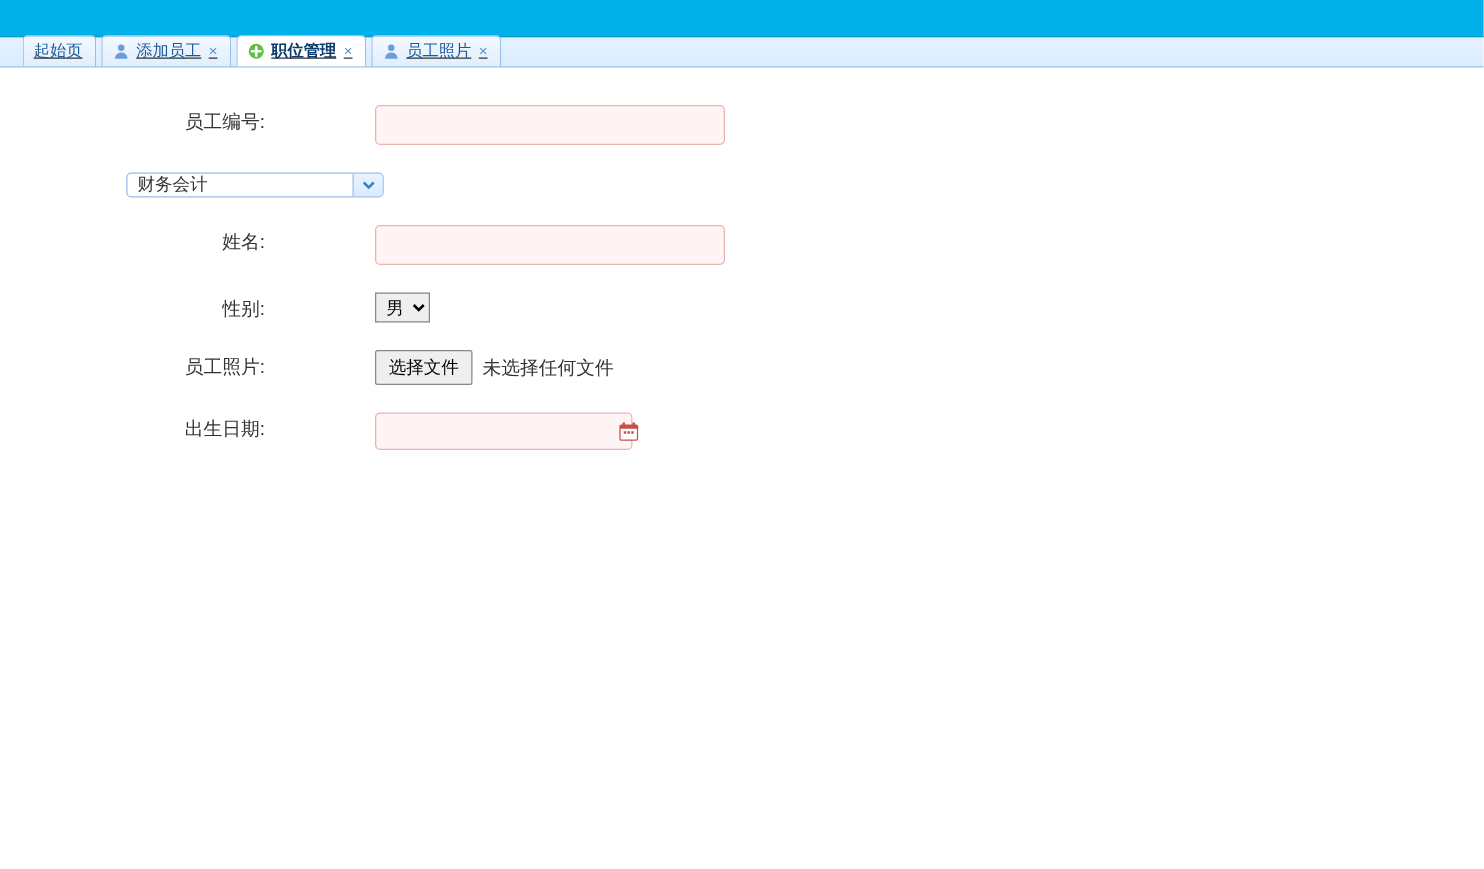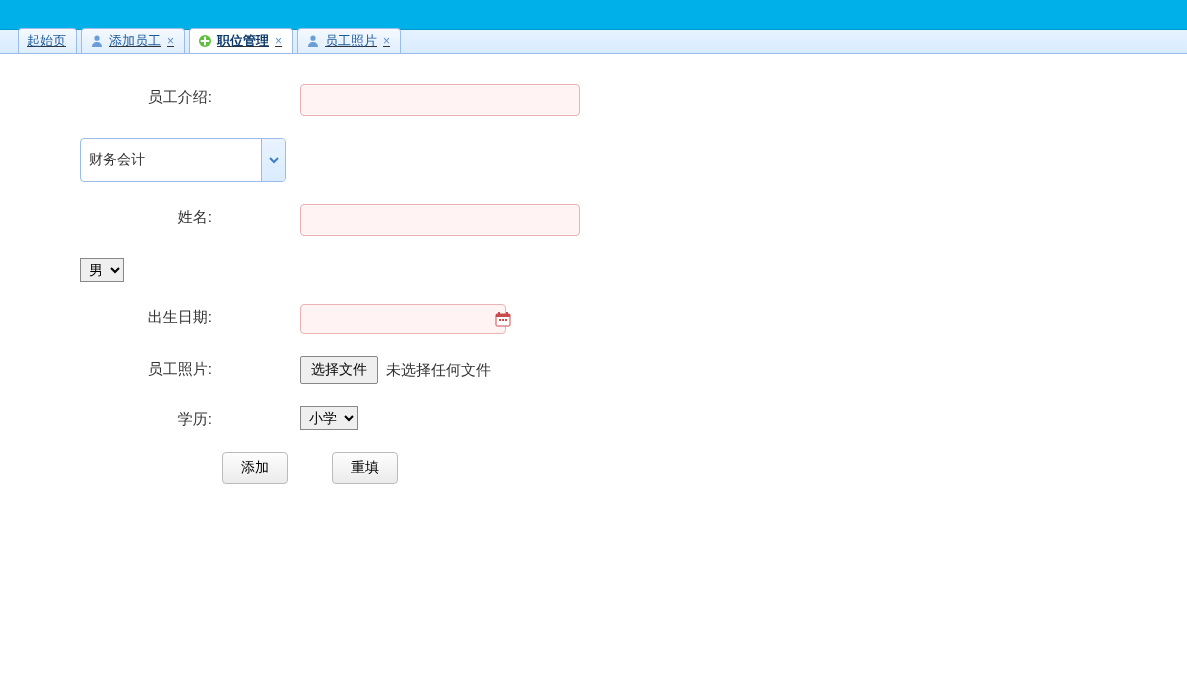--- a/index.html
+++ b/index.html
@@ -82,24 +82,25 @@
   border: 1px solid #e8b3b3;
   background: #fff3f3;
   border-radius: 4px;
   padding: 4px 8px;
   font-size: 14px;
 }
 .combo {
   display: flex;
   align-items: center;
   width: 206px;
-  height: 44px;
+  height: 20px;
   border: 1px solid #99bce8;
   border-radius: 4px;
   overflow: hidden;
+  margin-left: 21px;
 }
 .combo-text {
   flex: 1;
   padding: 0 8px;
   font-size: 14px;
 }
 .combo-arrow {
   width: 24px;
   height: 100%;
   background: linear-gradient(#eaf3fe,#d9ecff);
@@ -209,21 +210,21 @@
         </svg>
     </span>
     <span>员工照片</span>
     <span class="close">×</span>
   </div>
 </div>
 
 <div class="content">
 
   <div class="form-row">
-    <div class="form-label">员工介绍:</div>
+    <div class="form-label">员工编号:</div>
     <div class="form-field">
       <input class="text-input-pink" type="text" value="" style="">
     </div>
   </div>
 
   <div class="form-row">
     <div class="form-field">
       <div class="combo">
         <div class="combo-text">财务会计</div>
         <div class="combo-arrow icon-chevron">
@@ -236,25 +237,36 @@
   </div>
 
   <div class="form-row">
     <div class="form-label">姓名:</div>
     <div class="form-field">
       <input class="text-input-pink" type="text" value="" style="">
     </div>
   </div>
 
   <div class="form-row">
+    <div class="form-label">性别:</div>
     <div class="form-field">
       <select class="native-select">
         <option>男</option>
         <option>女</option>
       </select>
+    </div>
+  </div>
+
+  <div class="form-row">
+    <div class="form-label">员工照片:</div>
+    <div class="form-field">
+      <div class="file-row">
+        <button class="file-btn">选择文件</button>
+        <span class="file-status">未选择任何文件</span>
+      </div>
     </div>
   </div>
 
   <div class="form-row">
     <div class="form-label">出生日期:</div>
     <div class="form-field">
       <div class="date-input">
         <input type="text" value="" style="">
         <span class="icon-calendar">
           <svg width="18" height="18" viewBox="0 0 18 18">
@@ -264,44 +276,16 @@
               <rect x="12" y="2" width="2" height="3" fill="#c94c4c"></rect>
               <rect x="5" y="9" width="2" height="2" fill="#c94c4c"></rect>
               <rect x="8" y="9" width="2" height="2" fill="#c94c4c"></rect>
               <rect x="11" y="9" width="2" height="2" fill="#c94c4c"></rect>
             </svg>
         </span>
       </div>
     </div>
   </div>
 
-  <div class="form-row">
-    <div class="form-label">员工照片:</div>
-    <div class="form-field">
-      <div class="file-row">
-        <button class="file-btn">选择文件</button>
-        <span class="file-status">未选择任何文件</span>
-      </div>
-    </div>
-  </div>
-
-  <div class="form-row">
-    <div class="form-label">学历:</div>
-    <div class="form-field">
-      <select class="native-select">
-        <option>小学</option>
-        <option>初中</option>
-        <option>高中</option>
-        <option>大专</option>
-        <option>本科</option>
-        <option>硕士</option>
-        <option>博士</option>
-      </select>
-    </div>
-  </div>
-
-
-  <div class="buttons-row">
-    <button class="action-btn">添加</button>
-    <button class="action-btn">重填</button>
-  </div>
+
+
 
 </div>
 
 </body></html>

